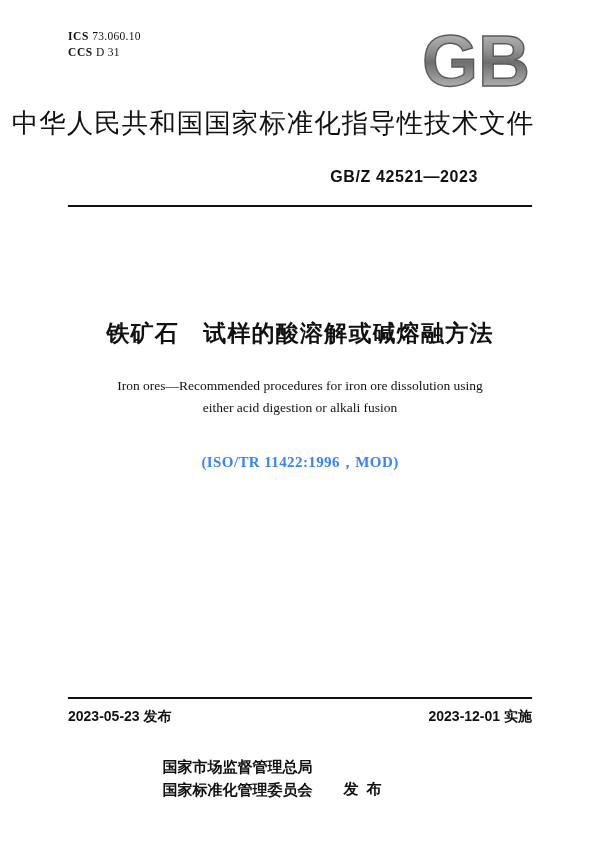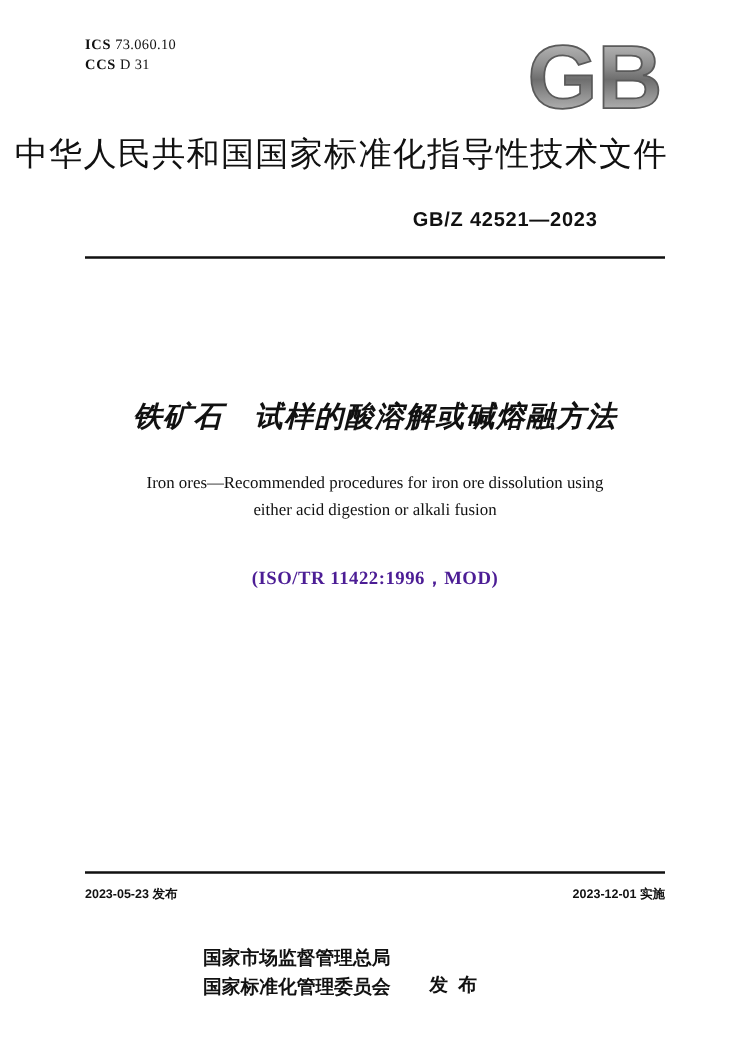--- a/index.html
+++ b/index.html
@@ -111,48 +111,47 @@
     top: 318px;
     text-align: center;
   }
   .title-cn {
     font-family: "Liberation Sans", sans-serif;
     font-weight: bold;
     font-size: 23px;
     letter-spacing: 1.2px;
     color: #111;
     white-space: pre;
-    font-style: italic;
   }
   .title-en {
     margin-top: 26px;
     font-family: "Liberation Serif", serif;
     font-size: 13.5px;
     line-height: 22px;
     color: #111;
   }
   .title-iso {
     margin-top: 34px;
     font-family: "Liberation Serif", serif;
     font-weight: bold;
     font-size: 15px;
     letter-spacing: 0.4px;
-    color: #4c1d95;
+    color: #3b82f6;
   }
 
   
   .date-row {
     position: absolute;
     left: 68px;
     width: 464px;
     top: 708px;
     height: 22px;
     font-family: "Liberation Sans", sans-serif;
     font-weight: bold;
-    font-size: 10px;
+    font-size: 14px;
     color: #111;
   }
   .date-left {
     position: absolute;
     left: 0;
     top: 0;
   }
   .date-right {
     position: absolute;
     right: 0;

